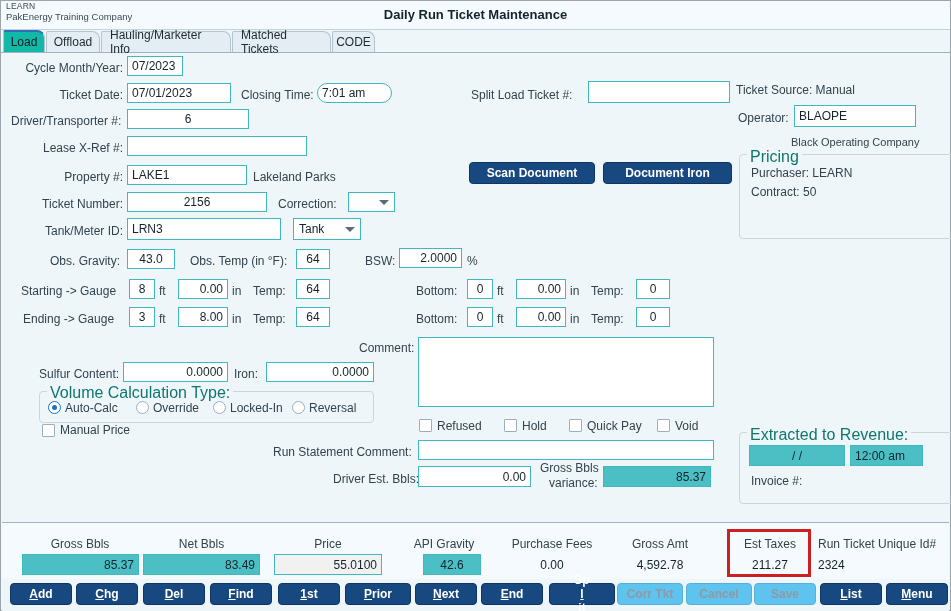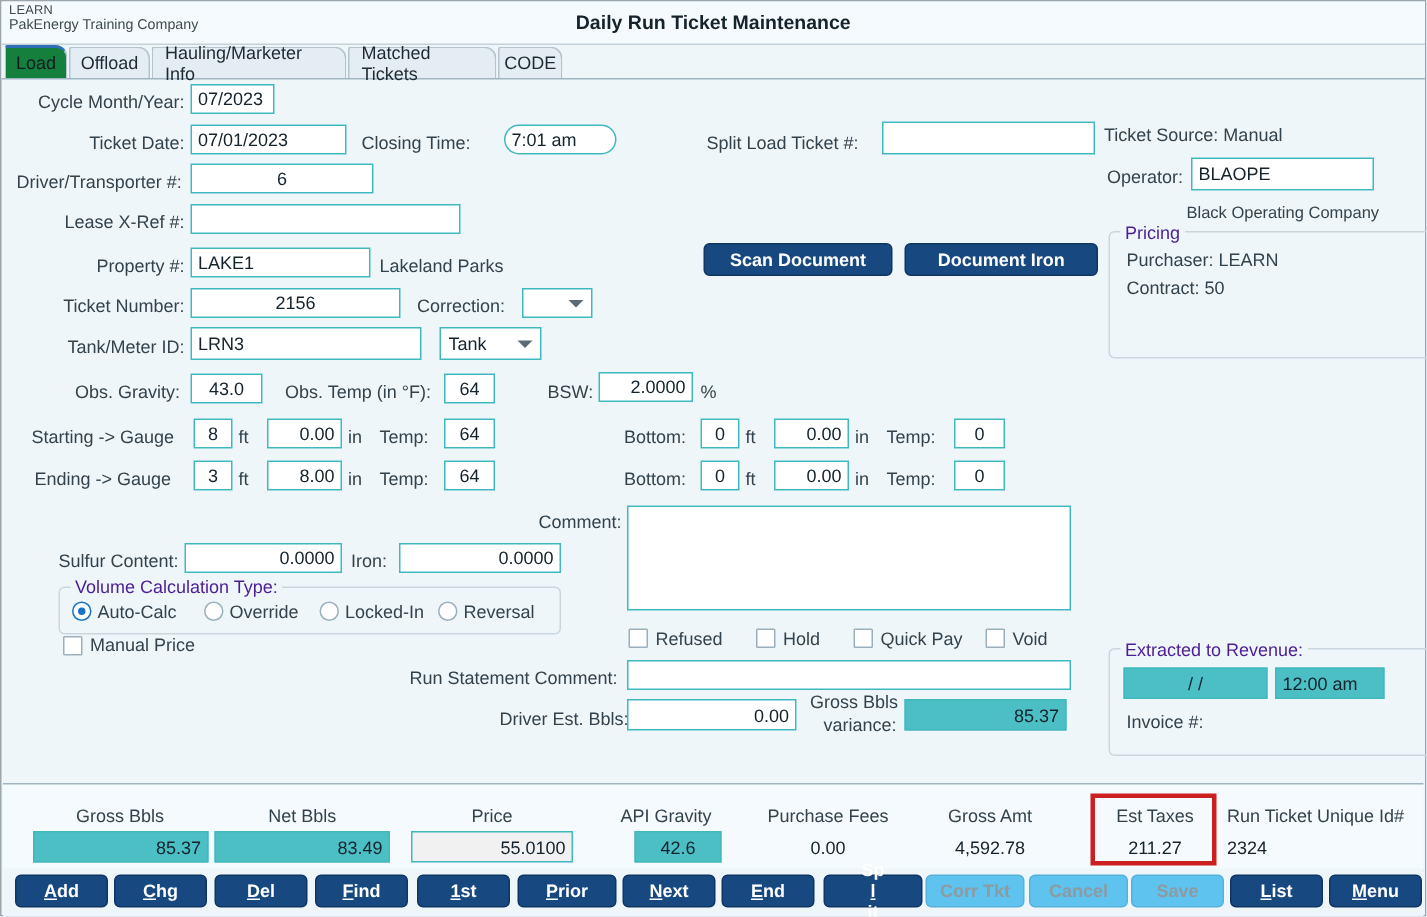--- a/index.html
+++ b/index.html
@@ -21,21 +21,21 @@
 
   
   .tabstrip{position:relative;height:22px;background:#eef6fa;border-bottom:1px solid #9fb6c2;}
   .tab{
     position:absolute;top:1px;height:21px;box-sizing:border-box;
     display:flex;align-items:center;justify-content:center;
     padding:0 8px;font-size:12px;color:#1d2a33;
     background:#e3edf3;border:1px solid #b3c4ce;border-bottom:none;
     border-radius:2px 8px 0 0;
   }
-  .tab.active{background:#15803d;border-top:2px solid #2f6fb5;color:#111c23;z-index:3;height:22px;top:0;}
+  .tab.active{background:#14b8a6;border-top:2px solid #2f6fb5;color:#111c23;z-index:3;height:22px;top:0;}
 
   
   .lbl{position:absolute;font-size:12px;color:#33434d;white-space:nowrap;}
   .lbl.r{text-align:right;}
   .fld{
     position:absolute;box-sizing:border-box;
     border:1.6px solid #3fb8bf;background:#ffffff;
     font-family:"Liberation Sans",sans-serif;font-size:12px;color:#14232c;
     display:flex;align-items:center;padding:0 4px;height:20px;
   }
@@ -46,21 +46,21 @@
   .fld.ta{align-items:flex-start;padding-top:2px;}
   .unit{position:absolute;font-size:12px;color:#33434d;}
 
   .combo{position:absolute;box-sizing:border-box;height:20px;border:1.6px solid #3fb8bf;background:#fff;
          display:flex;align-items:center;padding-left:5px;font-size:12px;color:#14232c;}
   .combo .arrow{position:absolute;right:5px;top:7px;width:0;height:0;
     border-left:5px solid transparent;border-right:5px solid transparent;border-top:5px solid #5b6b75;}
 
   
   .group{position:absolute;box-sizing:border-box;border:1px solid #c9d6de;border-radius:4px;background:transparent;}
-  .group-title{position:absolute;font-size:12px;color:#4c1d95;background:#eef6fa;padding:0 3px;}
+  .group-title{position:absolute;font-size:16px;color:#0f766e;background:#eef6fa;padding:0 3px;}
 
   
   .radio{position:absolute;width:13px;height:13px;border-radius:50%;border:1.5px solid #9bb0bc;background:#fff;box-sizing:border-box;}
   .radio.on{border-color:#1a72c4;}
   .radio.on:after{content:"";position:absolute;left:2.5px;top:2.5px;width:5px;height:5px;border-radius:50%;background:#1a72c4;}
   .cbx{position:absolute;width:13px;height:13px;border:1.5px solid #9bb0bc;background:#fff;box-sizing:border-box;border-radius:1px;}
 
   
   .btn{
     position:absolute;box-sizing:border-box;height:22px;
@@ -100,21 +100,21 @@
     <div class="tab" style="left:331px;width:43px;">CODE</div>
   </div>
 
   <div class="lbl r" style="left:10px;top:60px;width:112px;">Cycle Month/Year:</div>
   <div class="fld" style="left:126px;top:55px;width:56px;">07/2023</div>
 
   <div class="lbl r" style="left:10px;top:87px;width:112px;">Ticket Date:</div>
   <div class="fld" style="left:126px;top:82px;width:104px;">07/01/2023</div>
 
   <div class="lbl" style="left:240px;top:87px;">Closing Time:</div>
-  <div class="fld" style="left:335px;top:82px;width:75px;border-radius:10px;">7:01 am</div>
+  <div class="fld" style="left:316px;top:82px;width:75px;border-radius:10px;">7:01 am</div>
 
   <div class="lbl" style="left:470px;top:87px;text-align:right;">Split Load Ticket #:</div>
   <div class="fld" style="left:587px;top:80px;width:142px;height:22px;"></div>
 
   <div class="lbl" style="left:10px;top:113px;">Driver/Transporter #:</div>
   <div class="fld ctr" style="left:126px;top:108px;width:122px;">6</div>
 
   <div class="lbl r" style="left:10px;top:140px;width:112px;">Lease X-Ref #:</div>
   <div class="fld" style="left:126px;top:135px;width:180px;"></div>
 

